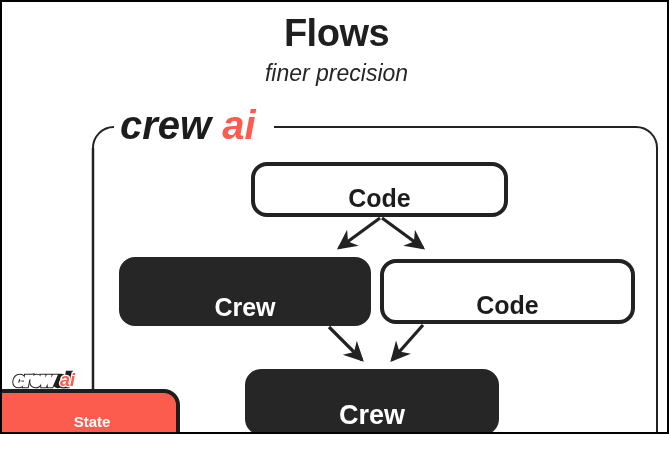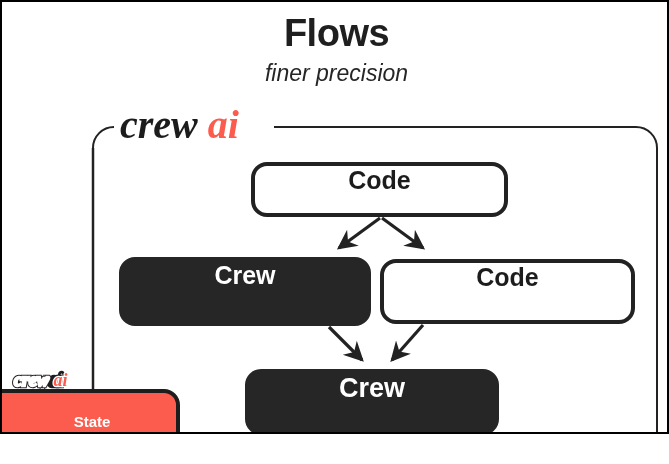--- a/index.html
+++ b/index.html
@@ -61,21 +61,21 @@
     width: 160px;
     height: 16px;
     background: #ffffff;
   }
 
   
   .node {
     position: absolute;
     box-sizing: border-box;
     display: flex;
-    align-items: flex-start;
+    align-items: flex-end;
     justify-content: center;
     font-weight: bold;
     letter-spacing: 0px;
   }
   .node.light {
     background: #ffffff;
     border: 4px solid #222222;
     color: #1c1c1c;
     border-radius: 16px;
   }
@@ -118,21 +118,21 @@
     top: 0;
     width: 669px;
     height: 464px;
     pointer-events: none;
   }
 
   
   .logo {
     position: absolute;
     white-space: nowrap;
-    font-family: Liberation Serif, serif;
+    font-family: Liberation Sans, sans-serif;
     font-style: italic;
     font-weight: bold;
     line-height: 1;
   }
   .logo .seg { display: inline-block; }
 
   
   #logo-main {
     left: 118px;
     top: 103px;

